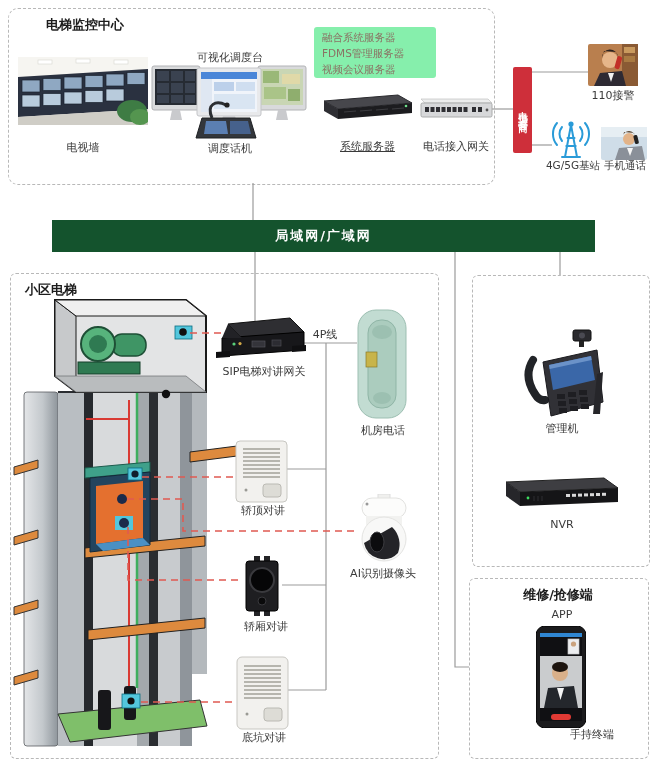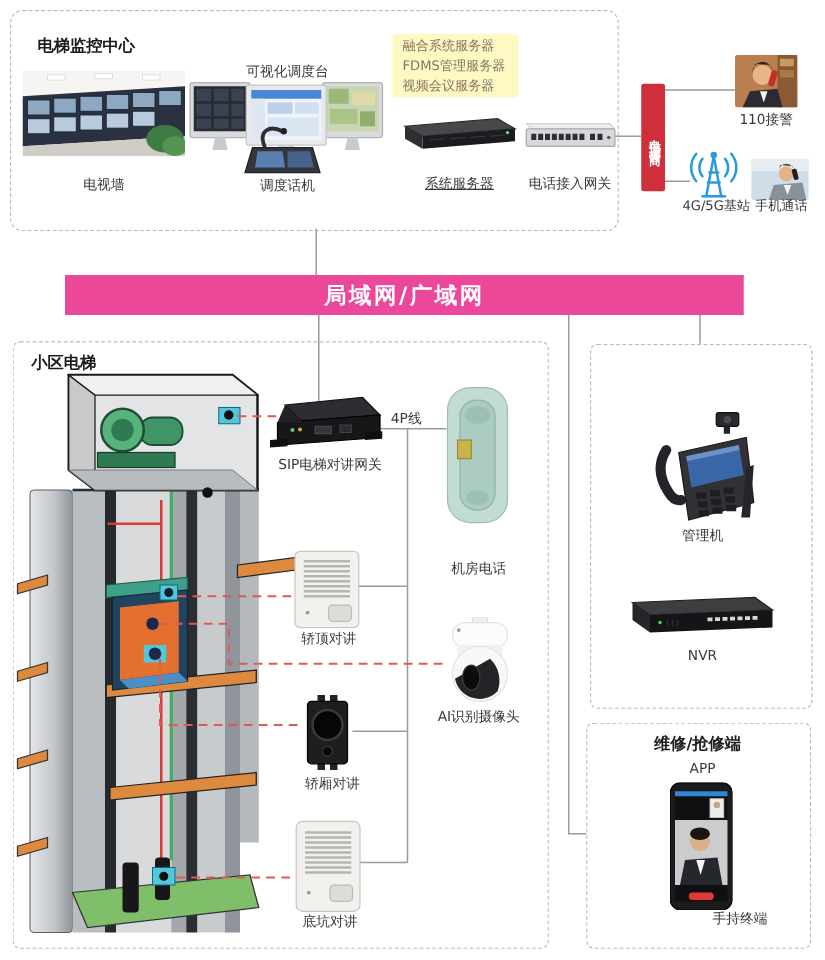--- a/index.html
+++ b/index.html
@@ -2,24 +2,24 @@
 <html><head>
 <meta charset="utf-8">
 <style>
   html,body{margin:0;padding:0;background:#fff;}
   #stage{position:relative;width:660px;height:768px;background:#ffffff;overflow:hidden;
          font-family:"DejaVu Sans","Liberation Sans",sans-serif;}
   .dashbox{position:absolute;border:1.5px dashed #b8b8b8;border-radius:10px;background:transparent;}
   .lbl{position:absolute;text-align:center;font-size:11px;color:#3a3a3a;line-height:1.15;}
   .title{position:absolute;font-size:13px;font-weight:bold;color:#1c1c1c;}
   .title-c{position:absolute;font-size:13px;font-weight:bold;color:#1c1c1c;text-align:center;}
-  #banner{position:absolute;left:52px;top:220px;width:543px;height:32px;background:#ec4899;
-          color:#ffffff;font-size:18px;font-weight:bold;letter-spacing:2px;
+  #banner{position:absolute;left:52px;top:220px;width:543px;height:32px;background:#14532d;
+          color:#ffffff;font-size:13px;font-weight:bold;letter-spacing:2px;
           display:flex;align-items:center;justify-content:center;}
-  #fusionbox{position:absolute;left:314px;top:27px;width:101px;height:51px;background:#fef9c3;
+  #fusionbox{position:absolute;left:314px;top:27px;width:122px;height:51px;background:#86efac;
              border-radius:3px;color:#8a7264;font-size:10.5px;line-height:16px;padding:2px 0 0 8px;box-sizing:border-box;}
   #telecombar{position:absolute;left:513px;top:67px;width:19px;height:86px;background:#ce2f3a;border-radius:2px;
               color:#fff;font-size:9.5px;font-weight:bold;writing-mode:vertical-rl;letter-spacing:3px;
               display:flex;align-items:center;justify-content:center;}
   svg{display:block;}
   #wires{position:absolute;left:0;top:0;z-index:1;}
   .dev{position:absolute;z-index:2;}
   .lbl,.title,.title-c{z-index:3;}
 </style>
 </head>
@@ -125,21 +125,21 @@
       <path d="M127,499 H183 V531 H355"></path>
       <path d="M128,527 V580 H243"></path>
       <path d="M141,702 H236"></path>
     </g>
   </svg>
 
   <div id="banner">
     <span>局域网/广域网</span>
   </div>
 
-  <div class="title" style="left:30px;top:16px;margin-top:12px;">电梯监控中心</div>
+  <div class="title" style="left:46px;top:16px;">电梯监控中心</div>
 
   <div class="dev" style="left:18px;top:57px;">
     <svg width="130" height="68" viewBox="0 0 130 68">
       <rect width="130" height="68" fill="#eceae5"></rect>
       <polygon points="0,0 130,0 130,12 0,20" fill="#f6f5f1"></polygon>
       <rect x="20" y="3" width="14" height="4" fill="#fff" stroke="#d8d6d0" stroke-width="0.6"></rect>
       <rect x="58" y="2" width="14" height="4" fill="#fff" stroke="#d8d6d0" stroke-width="0.6"></rect>
       <rect x="96" y="3" width="14" height="4" fill="#fff" stroke="#d8d6d0" stroke-width="0.6"></rect>
       <polygon points="0,20 130,12 130,52 0,60" fill="#2a3140"></polygon>
       <g fill="#8fa8c2" stroke="#1c2430" stroke-width="0.7">
@@ -323,21 +323,21 @@
 
   <div class="dev" style="left:356px;top:308px;">
     <svg width="52" height="112" viewBox="0 0 52 112">
       <rect x="2" y="2" width="48" height="108" rx="18" fill="#c2dcd2" stroke="#9dbfb2"></rect>
       <rect x="12" y="12" width="28" height="88" rx="13" fill="#abccbe" stroke="#8fb5a6"></rect>
       <ellipse cx="26" cy="24" rx="10" ry="7" fill="#9cc0b1"></ellipse>
       <ellipse cx="26" cy="90" rx="9" ry="6" fill="#9cc0b1"></ellipse>
       <rect x="10" y="44" width="11" height="15" fill="#c8b44a" stroke="#8a7a28" stroke-width="0.7"></rect>
     </svg>
   </div>
-  <div class="lbl" style="left:357px;top:425px;width:52px;margin-top:24px;">机房电话</div>
+  <div class="lbl" style="left:357px;top:425px;width:52px;">机房电话</div>
 
   <div class="dev" style="left:235px;top:440px;">
     <svg width="53" height="63" viewBox="0 0 53 63">
       <rect x="1" y="1" width="51" height="61" rx="4" fill="#f2f1ee" stroke="#c8c7c2"></rect>
       <g stroke="#b6b5ae" stroke-width="2">
           <line x1="8" y1="9" x2="45" y2="9"></line>
           <line x1="8" y1="13" x2="45" y2="13"></line>
           <line x1="8" y1="17" x2="45" y2="17"></line>
           <line x1="8" y1="21" x2="45" y2="21"></line>
           <line x1="8" y1="25" x2="45" y2="25"></line>

